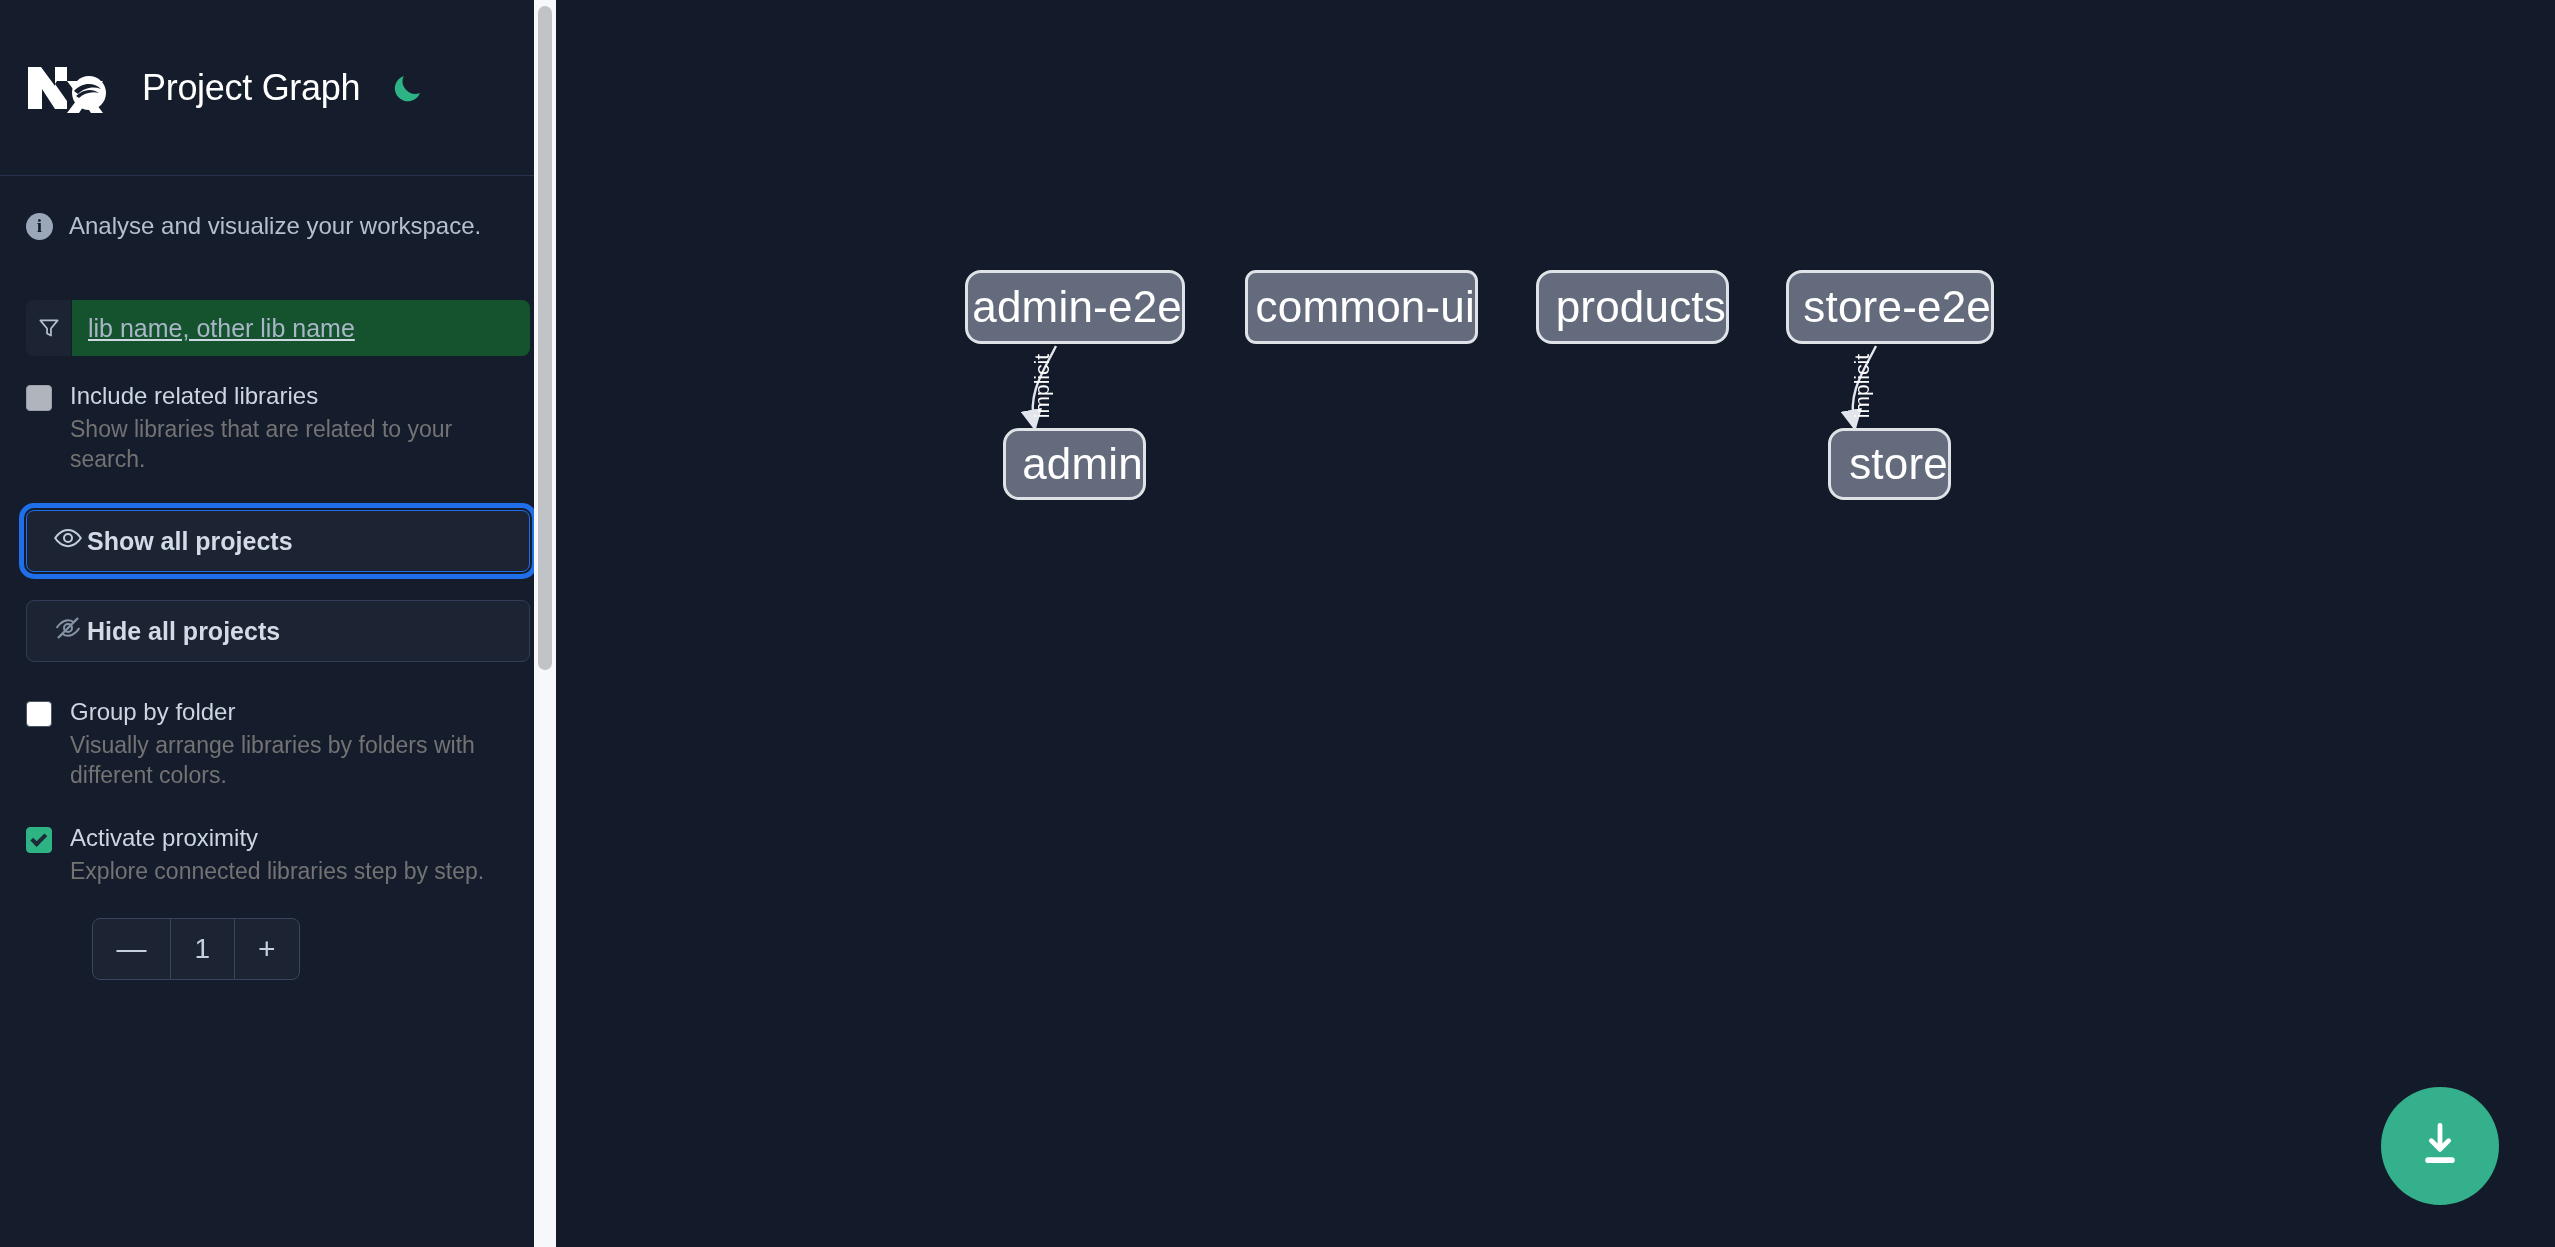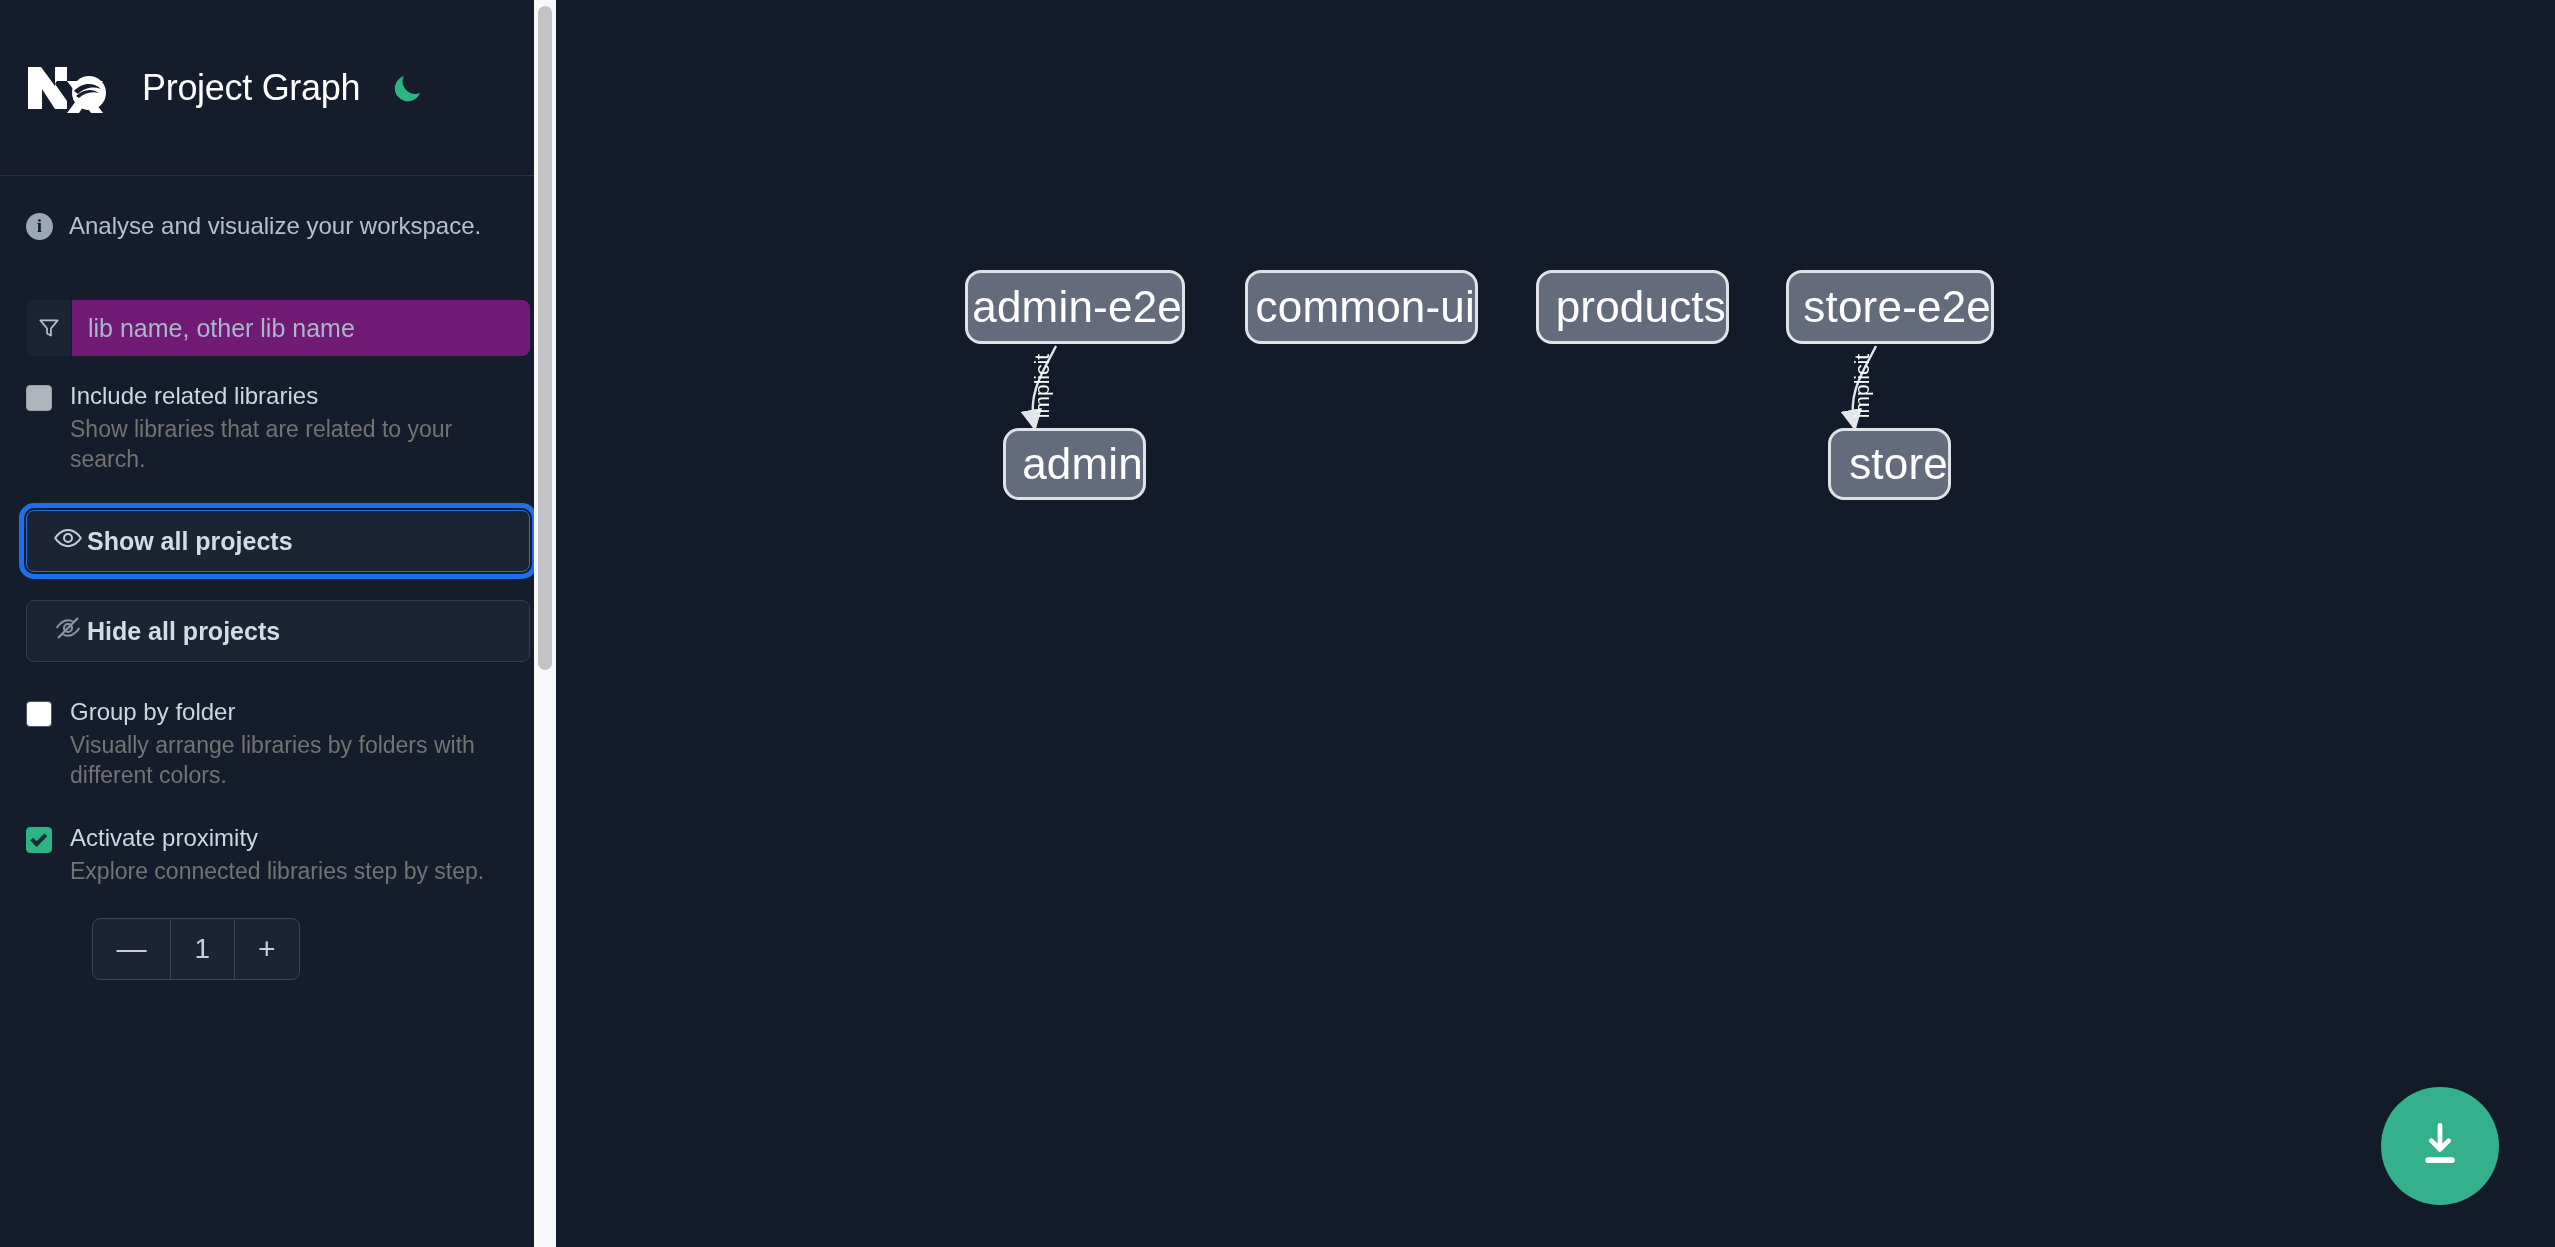--- a/index.html
+++ b/index.html
@@ -70,26 +70,27 @@
     background: #1e2636;
   }
   .filter-icon-box {
     width: 46px; flex: 0 0 46px;
     display: flex; align-items: center; justify-content: center;
     background: #1c2434;
     border-right: 1px solid #151c2c;
   }
   .filter-input {
     flex: 1 1 auto;
-    background: #701a75;
+    background: #14532d;
     border: none; outline: none;
     color: #cfd8e3;
     font-size: 25px;
     padding: 0 16px;
     font-family: "Liberation Sans", sans-serif;
+    text-decoration: underline;
   }
   .filter-input::placeholder { color: #a9b6c8; }
 
   .option-block { margin-top: 26px; display: flex; gap: 18px; }
   .option-texts { flex: 1 1 auto; }
   .option-label {
     color: #ccd5e0; font-size: 24px; font-weight: 400;
     line-height: 28px;
   }
   .option-desc {
@@ -316,21 +317,21 @@
     <div class="edge-label" style="position:absolute;left:474px;top:354px;writing-mode:vertical-rl;transform:rotate(180deg);color:#ffffff;font-size:21px;">
       <span>implicit</span>
     </div>
     <div class="edge-label" style="position:absolute;left:1294px;top:354px;writing-mode:vertical-rl;transform:rotate(180deg);color:#ffffff;font-size:21px;">
       <span>implicit</span>
     </div>
 
     <div class="node" style="left:409px;top:270px;width:220px;height:74px;">
       <span>admin-e2e</span>
     </div>
-    <div class="node" style="left:689px;top:270px;width:233px;height:74px;">
+    <div class="node" style="left:689px;top:270px;width:233px;height:74px;border-radius:11px;">
       <span>common-ui</span>
     </div>
     <div class="node" style="left:980px;top:270px;width:193px;height:74px;">
       <span>products</span>
     </div>
     <div class="node" style="left:1230px;top:270px;width:208px;height:74px;">
       <span>store-e2e</span>
     </div>
     <div class="node" style="left:447px;top:428px;width:143px;height:72px;">
       <span>admin</span>

